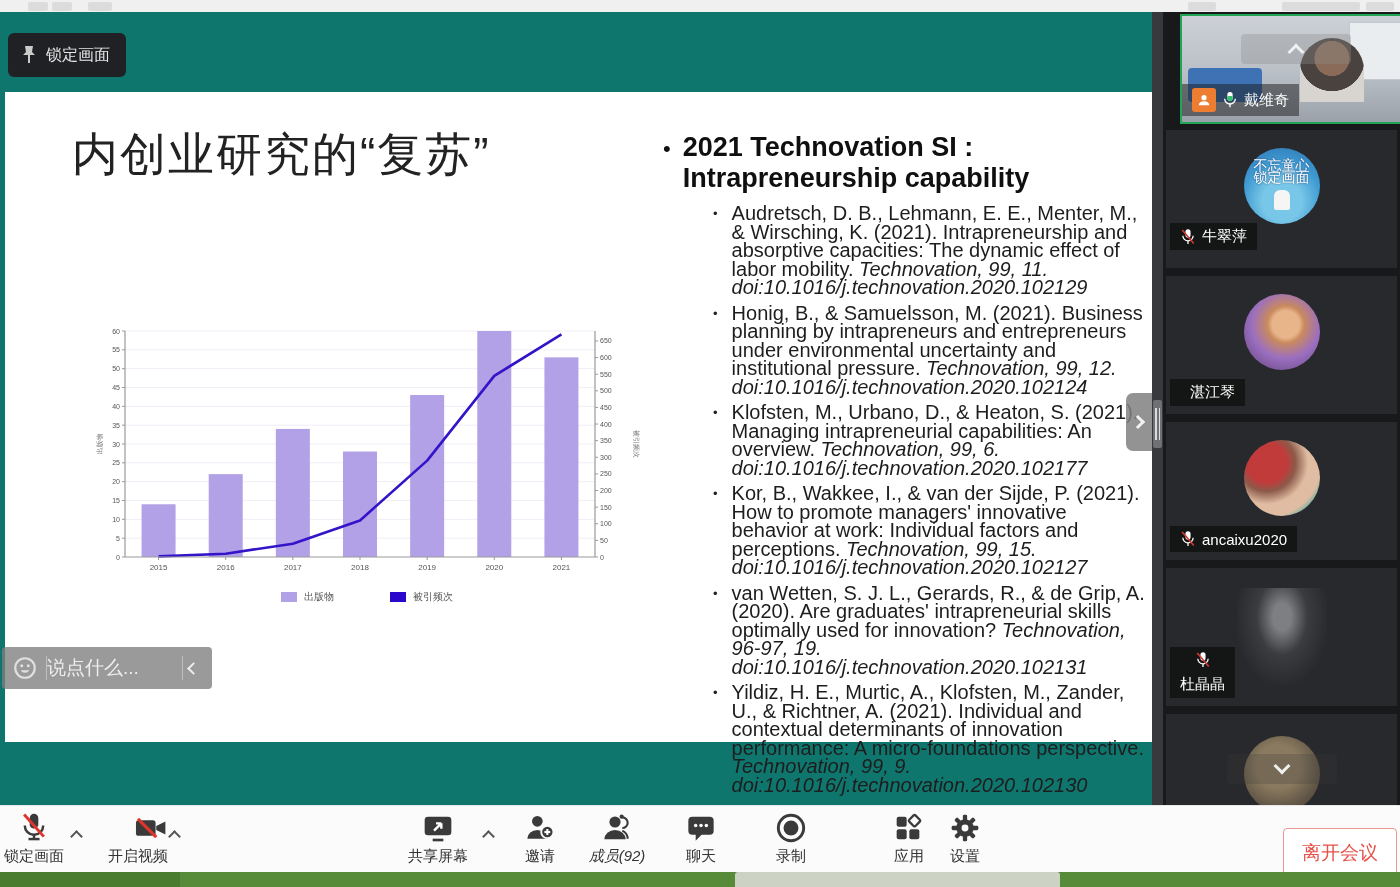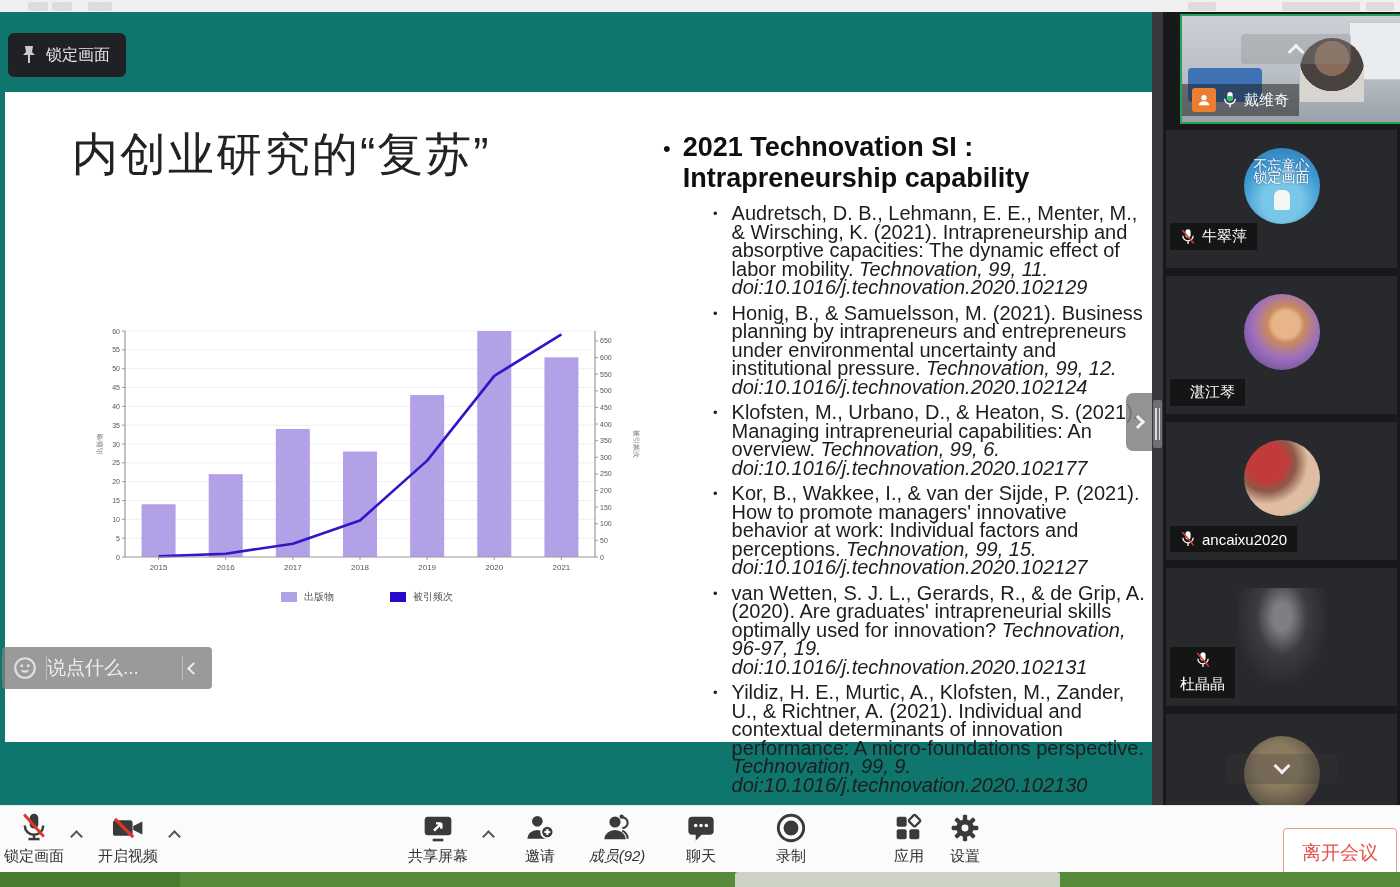--- a/index.html
+++ b/index.html
@@ -362,21 +362,21 @@
         <rect x="8.5" y="1.5" width="7" height="12" rx="3.5" fill="#3a3a3a"></rect>
         <path d="M4.5 11 a7.5 7.5 0 0 0 15 0" fill="none" stroke="#3a3a3a" stroke-width="2"></path>
         <line x1="12" y1="18.5" x2="12" y2="22" stroke="#3a3a3a" stroke-width="2"></line>
         <line x1="7.5" y1="22" x2="16.5" y2="22" stroke="#3a3a3a" stroke-width="2"></line>
         <line x1="4" y1="2" x2="20" y2="20" stroke="#e0352b" stroke-width="2.4"></line>
       </svg>
       <span class="lbl">锁定画面</span>
     </div>
     <div class="chev-up-g" style="left:72px;"></div>
 
-    <div class="tool" style="left:88px;width:80px;">
+    <div class="tool" style="left:88px;width:80px;align-items:flex-end;">
       <svg width="34" height="32" viewBox="0 0 26 24">
         <rect x="1.5" y="6" width="15" height="12" rx="2" fill="#3a3a3a"></rect>
         <polygon points="17,10.5 24,7 24,17 17,13.5" fill="#3a3a3a"></polygon>
         <line x1="3" y1="5" x2="17" y2="19" stroke="#e0352b" stroke-width="2.4"></line>
       </svg>
       <span class="lbl">开启视频</span>
     </div>
     <div class="chev-up-g" style="left:170px;"></div>
 
     <div class="tool" style="left:398px;width:80px;">

